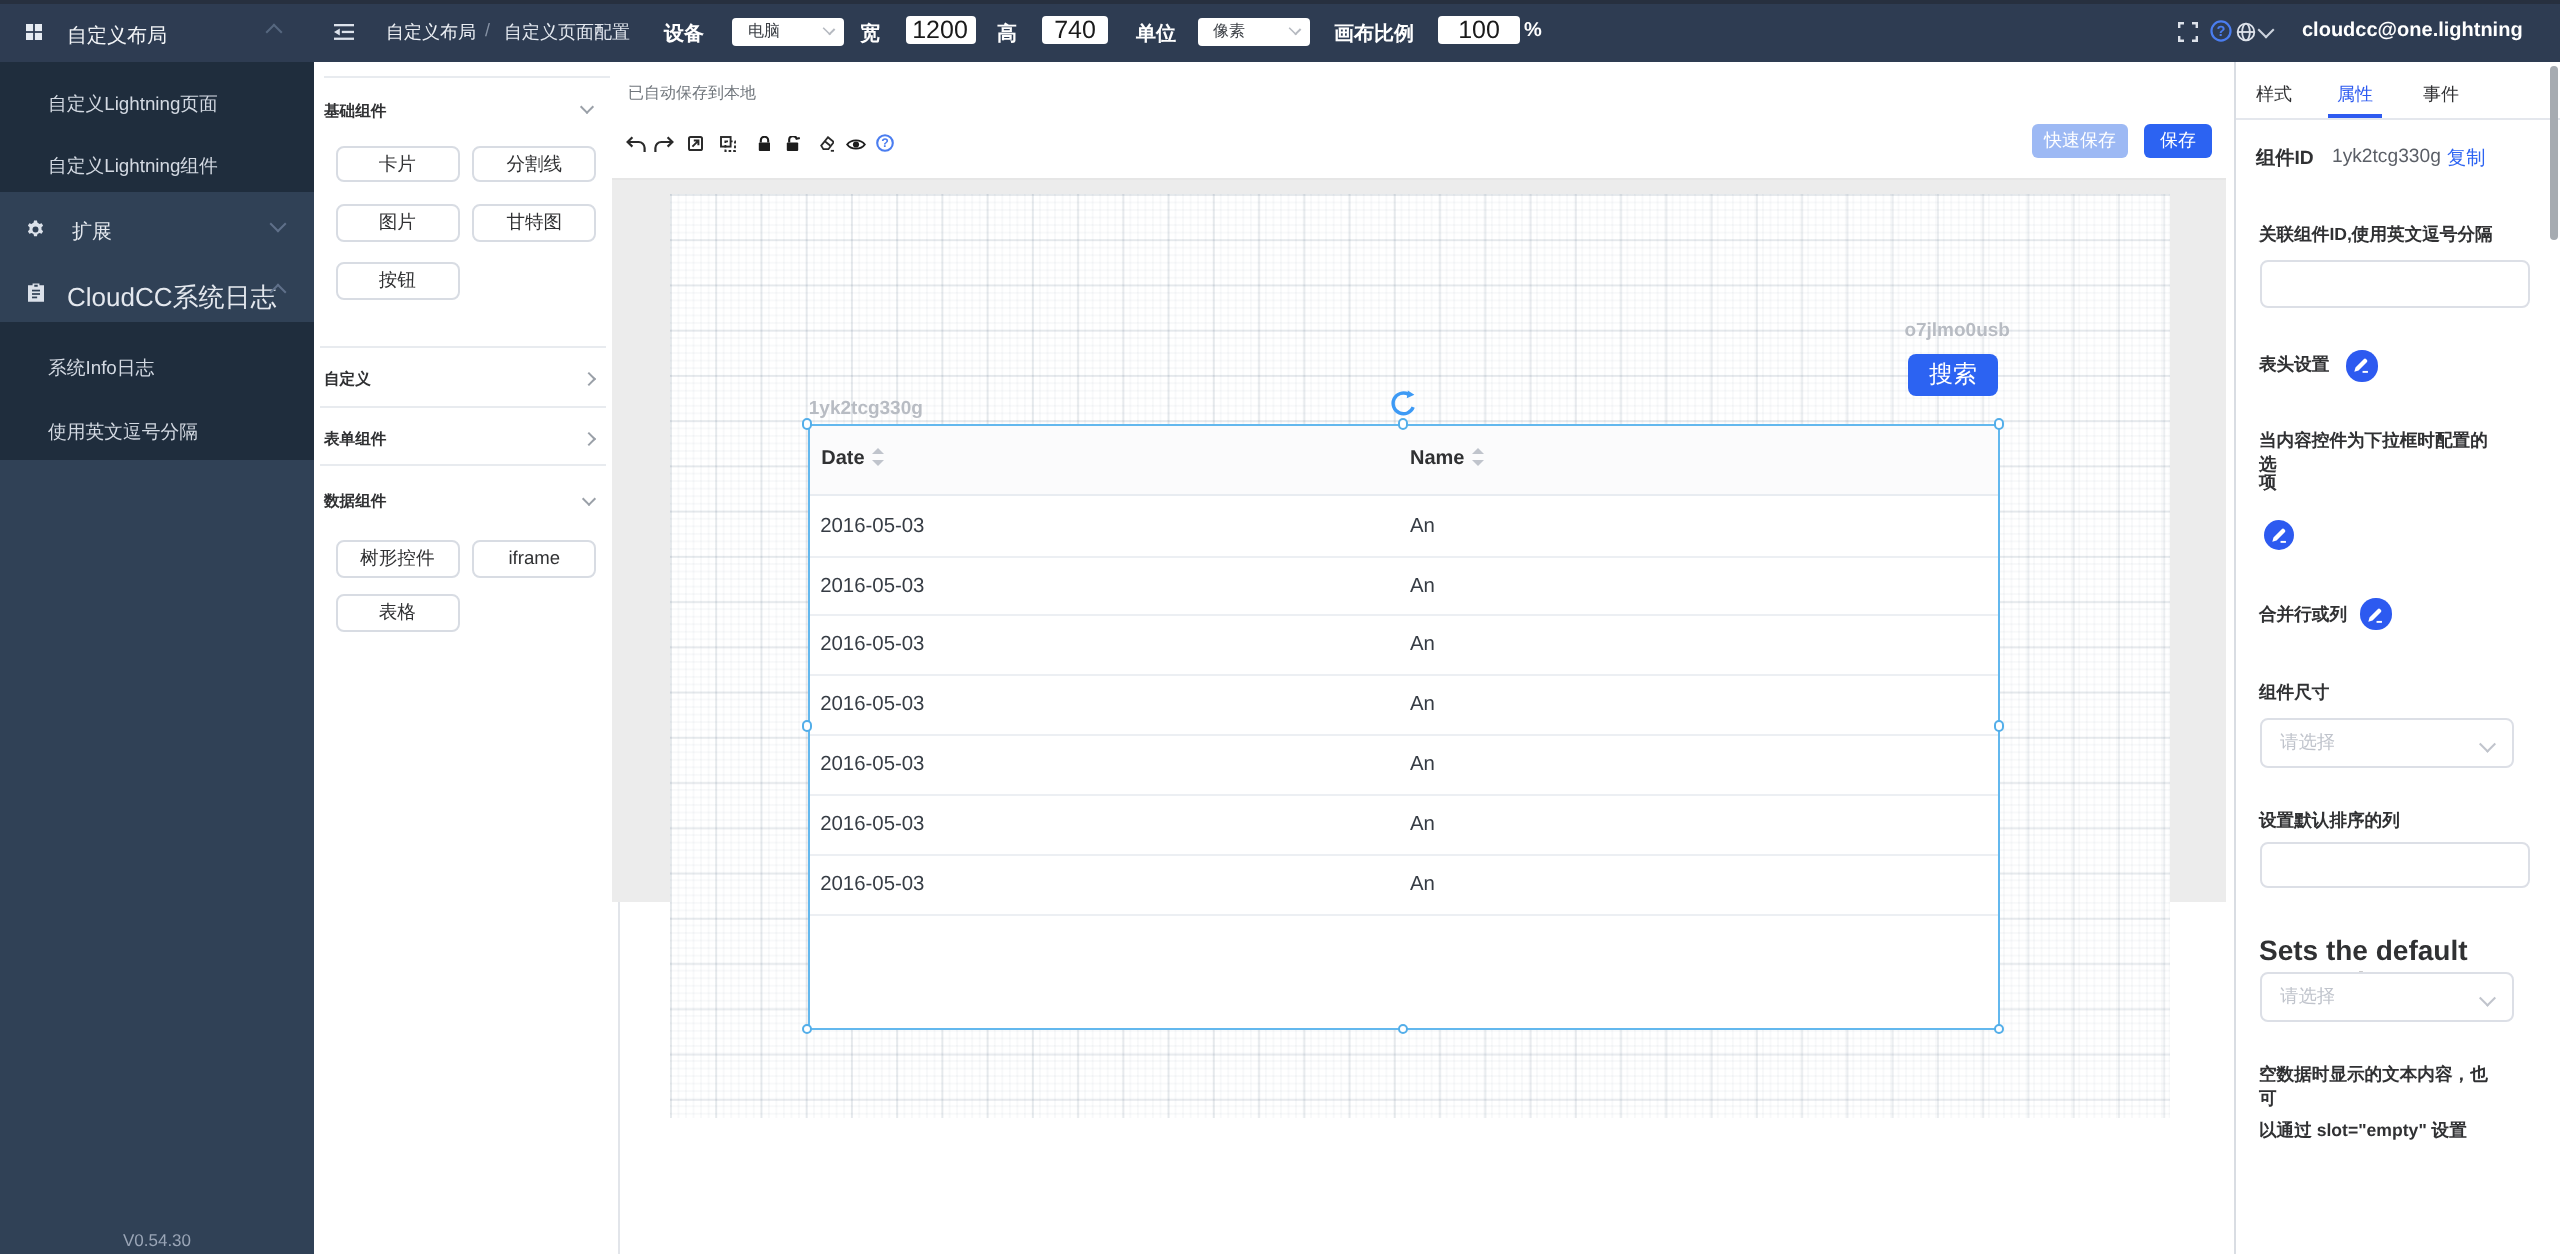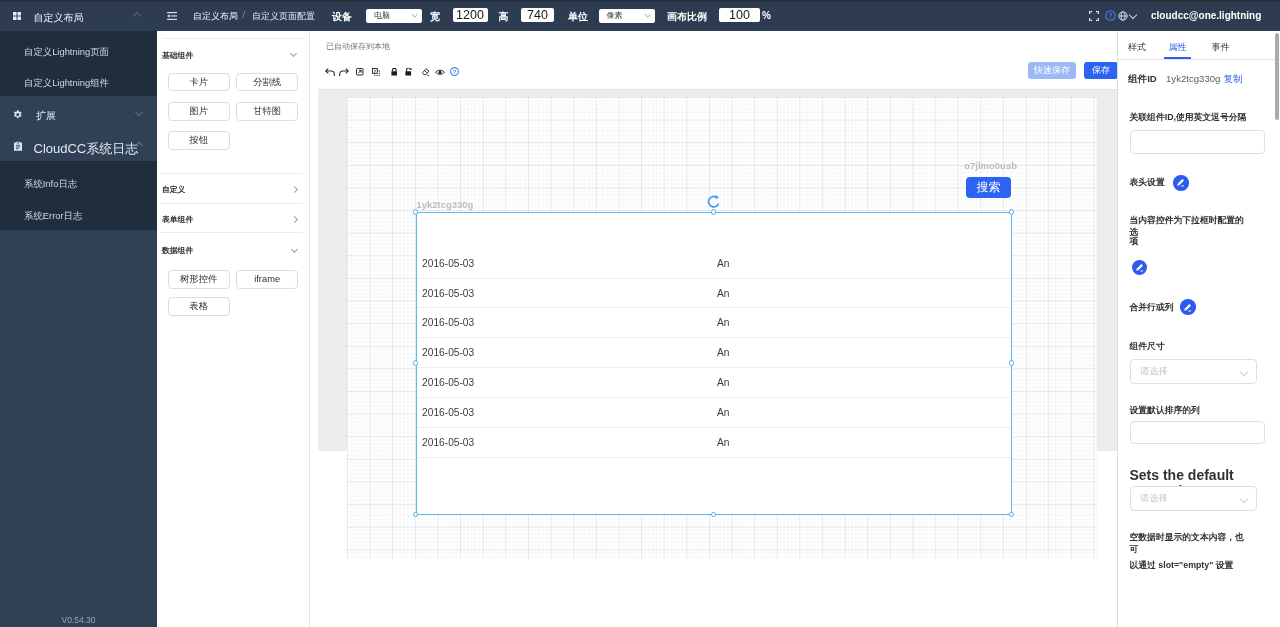--- a/index.html
+++ b/index.html
@@ -26,21 +26,21 @@
 
 #palette { position:absolute; left:157px; top:31px; width:153px; height:596px; background:#fff; border-right:1px solid #e2e5ea; }
 .pal-head { position:absolute; left:5px; color:#303133; font-size:7.8px; font-weight:600; }
 .pal-caret { position:absolute; width:5px; height:5px; border-right:1.1px solid #9aa0a8; border-bottom:1.1px solid #9aa0a8; }
 .pal-caret.down { transform:rotate(45deg); }
 .pal-caret.right { transform:rotate(-45deg); }
 .pal-btn { position:absolute; width:62.3px; height:18.9px; border:1px solid #d8dce3; border-radius:4px; background:#fff; color:#303133; font-size:9.3px; text-align:center; line-height:17.5px; }
 .pal-div { position:absolute; left:8px; width:138px; height:0; border-top:1px solid #e8ebef; }
 
 
-#main { position:absolute; left:318px; top:31px; width:807px; height:420px; background:#ececec; }
+#main { position:absolute; left:306px; top:31px; width:807px; height:420px; background:#ececec; }
 #toolbar-strip { position:absolute; left:0; top:0; width:807px; height:58.5px; background:#fff; border-bottom:1px solid #e6e6e6; }
 #autosave { position:absolute; left:8px; top:9.5px; font-size:8px; color:#70767c; }
 .btn-qsave { position:absolute; left:710px; top:31.3px; width:48px; height:16.3px; background:#9db9f4; border-radius:3px; color:#fff; font-size:9px; text-align:center; line-height:16.3px; }
 .btn-save { position:absolute; left:766px; top:31.3px; width:34px; height:16.3px; background:#2c63f2; border-radius:3px; color:#fff; font-size:9px; text-align:center; line-height:16.3px; }
 
 #canvas { position:absolute; left:29px; top:66px; width:750px; height:462px; background-color:#fff;
   background-image:
     linear-gradient(rgba(30,60,90,.085) 1px, transparent 1px),
     linear-gradient(90deg, rgba(30,60,90,.085) 1px, transparent 1px),
     linear-gradient(rgba(30,60,90,.03) 1px, transparent 1px),
@@ -148,21 +148,21 @@
       <path fill="#dbe1ea" d="M4 1 h6 v1.5 h4 v14.5 h-14 v-14.5 h4 z M5.5 2.2 v1.8 h3 v-1.8 z"></path>
       <rect x="3.5" y="6.5" width="7" height="1.5" fill="#304156"></rect>
       <rect x="3.5" y="9.5" width="7" height="1.5" fill="#304156"></rect>
       <rect x="3.5" y="12.5" width="4.5" height="1.5" fill="#304156"></rect>
     </svg>
   <div class="abs" style="left:33.5px;top:108.5px;color:#e4e8ee;font-size:13px;">CloudCC系统日志</div>
   <div class="m-caret up" style="right:15px;top:112px;"></div>
 
   <div class="sub-block" style="top:130px;height:69px;"></div>
   <div class="sub-item" style="top:147px;">系统Info日志</div>
-  <div class="sub-item" style="top:178.5px;">系统Error日志</div>
+  <div class="sub-item" style="top:178.5px;">使用英文逗号分隔</div>
   <div class="abs" style="left:0;top:584px;width:157px;text-align:center;color:#9aa5b6;font-size:8.5px;">V0.54.30</div>
 </div>
 <div id="palette">
 
   <div class="pal-div" style="top:7px;left:5px;width:143px;"></div>
   <div class="pal-head" style="top:18.5px;text-align:center;">基础组件</div>
   <div class="pal-caret down" style="left:134px;top:20px;"></div>
   <div class="pal-btn" style="left:10.5px;top:41.5px;">卡片</div>
   <div class="pal-btn" style="left:79px;top:41.5px;">分割线</div>
   <div class="pal-btn" style="left:10.5px;top:70.8px;">图片</div>
@@ -226,20 +226,24 @@
   </div>
   <div id="canvas"></div>
   <div class="ghost-label" style="left:646.2px; top:128.5px;">o7jlmo0usb</div>
   <div id="search-btn">搜索</div>
   <div class="ghost-label" style="left:98.4px; top:167.5px;">1yk2tcg330g</div>
   <svg id="spinner" style="position:absolute; left:389px; top:164px;" width="13" height="13" viewBox="0 0 13 13">
     <path d="M 9.2 2.1 A 5.2 5.2 0 1 0 11.6 8.6" fill="none" stroke="#3d9af5" stroke-width="1.7"></path>
     <path d="M 8.9 0.2 L 12.2 2.4 L 8.4 4.1 Z" fill="#3d9af5"></path>
   </svg>
   <div id="tablebox">
+    <div id="thead">
+      <div class="th" style="left:6.1px;">Date<span class="sortc"><i class="u"></i><i class="d"></i></span></div>
+      <div class="th" style="left:300.5px;">Name<span class="sortc"><i class="u"></i><i class="d"></i></span></div>
+    </div>
     <div class="trow" style="top:35.7px;">
         <span class="td" style="left:5.6px;">2016-05-03</span>
         <span class="td" style="left:300.5px;">An</span>
       </div>
     <div class="trow" style="top:65.55px;">
         <span class="td" style="left:5.6px;">2016-05-03</span>
         <span class="td" style="left:300.5px;">An</span>
       </div>
     <div class="trow" style="top:95.4px;">
         <span class="td" style="left:5.6px;">2016-05-03</span>

